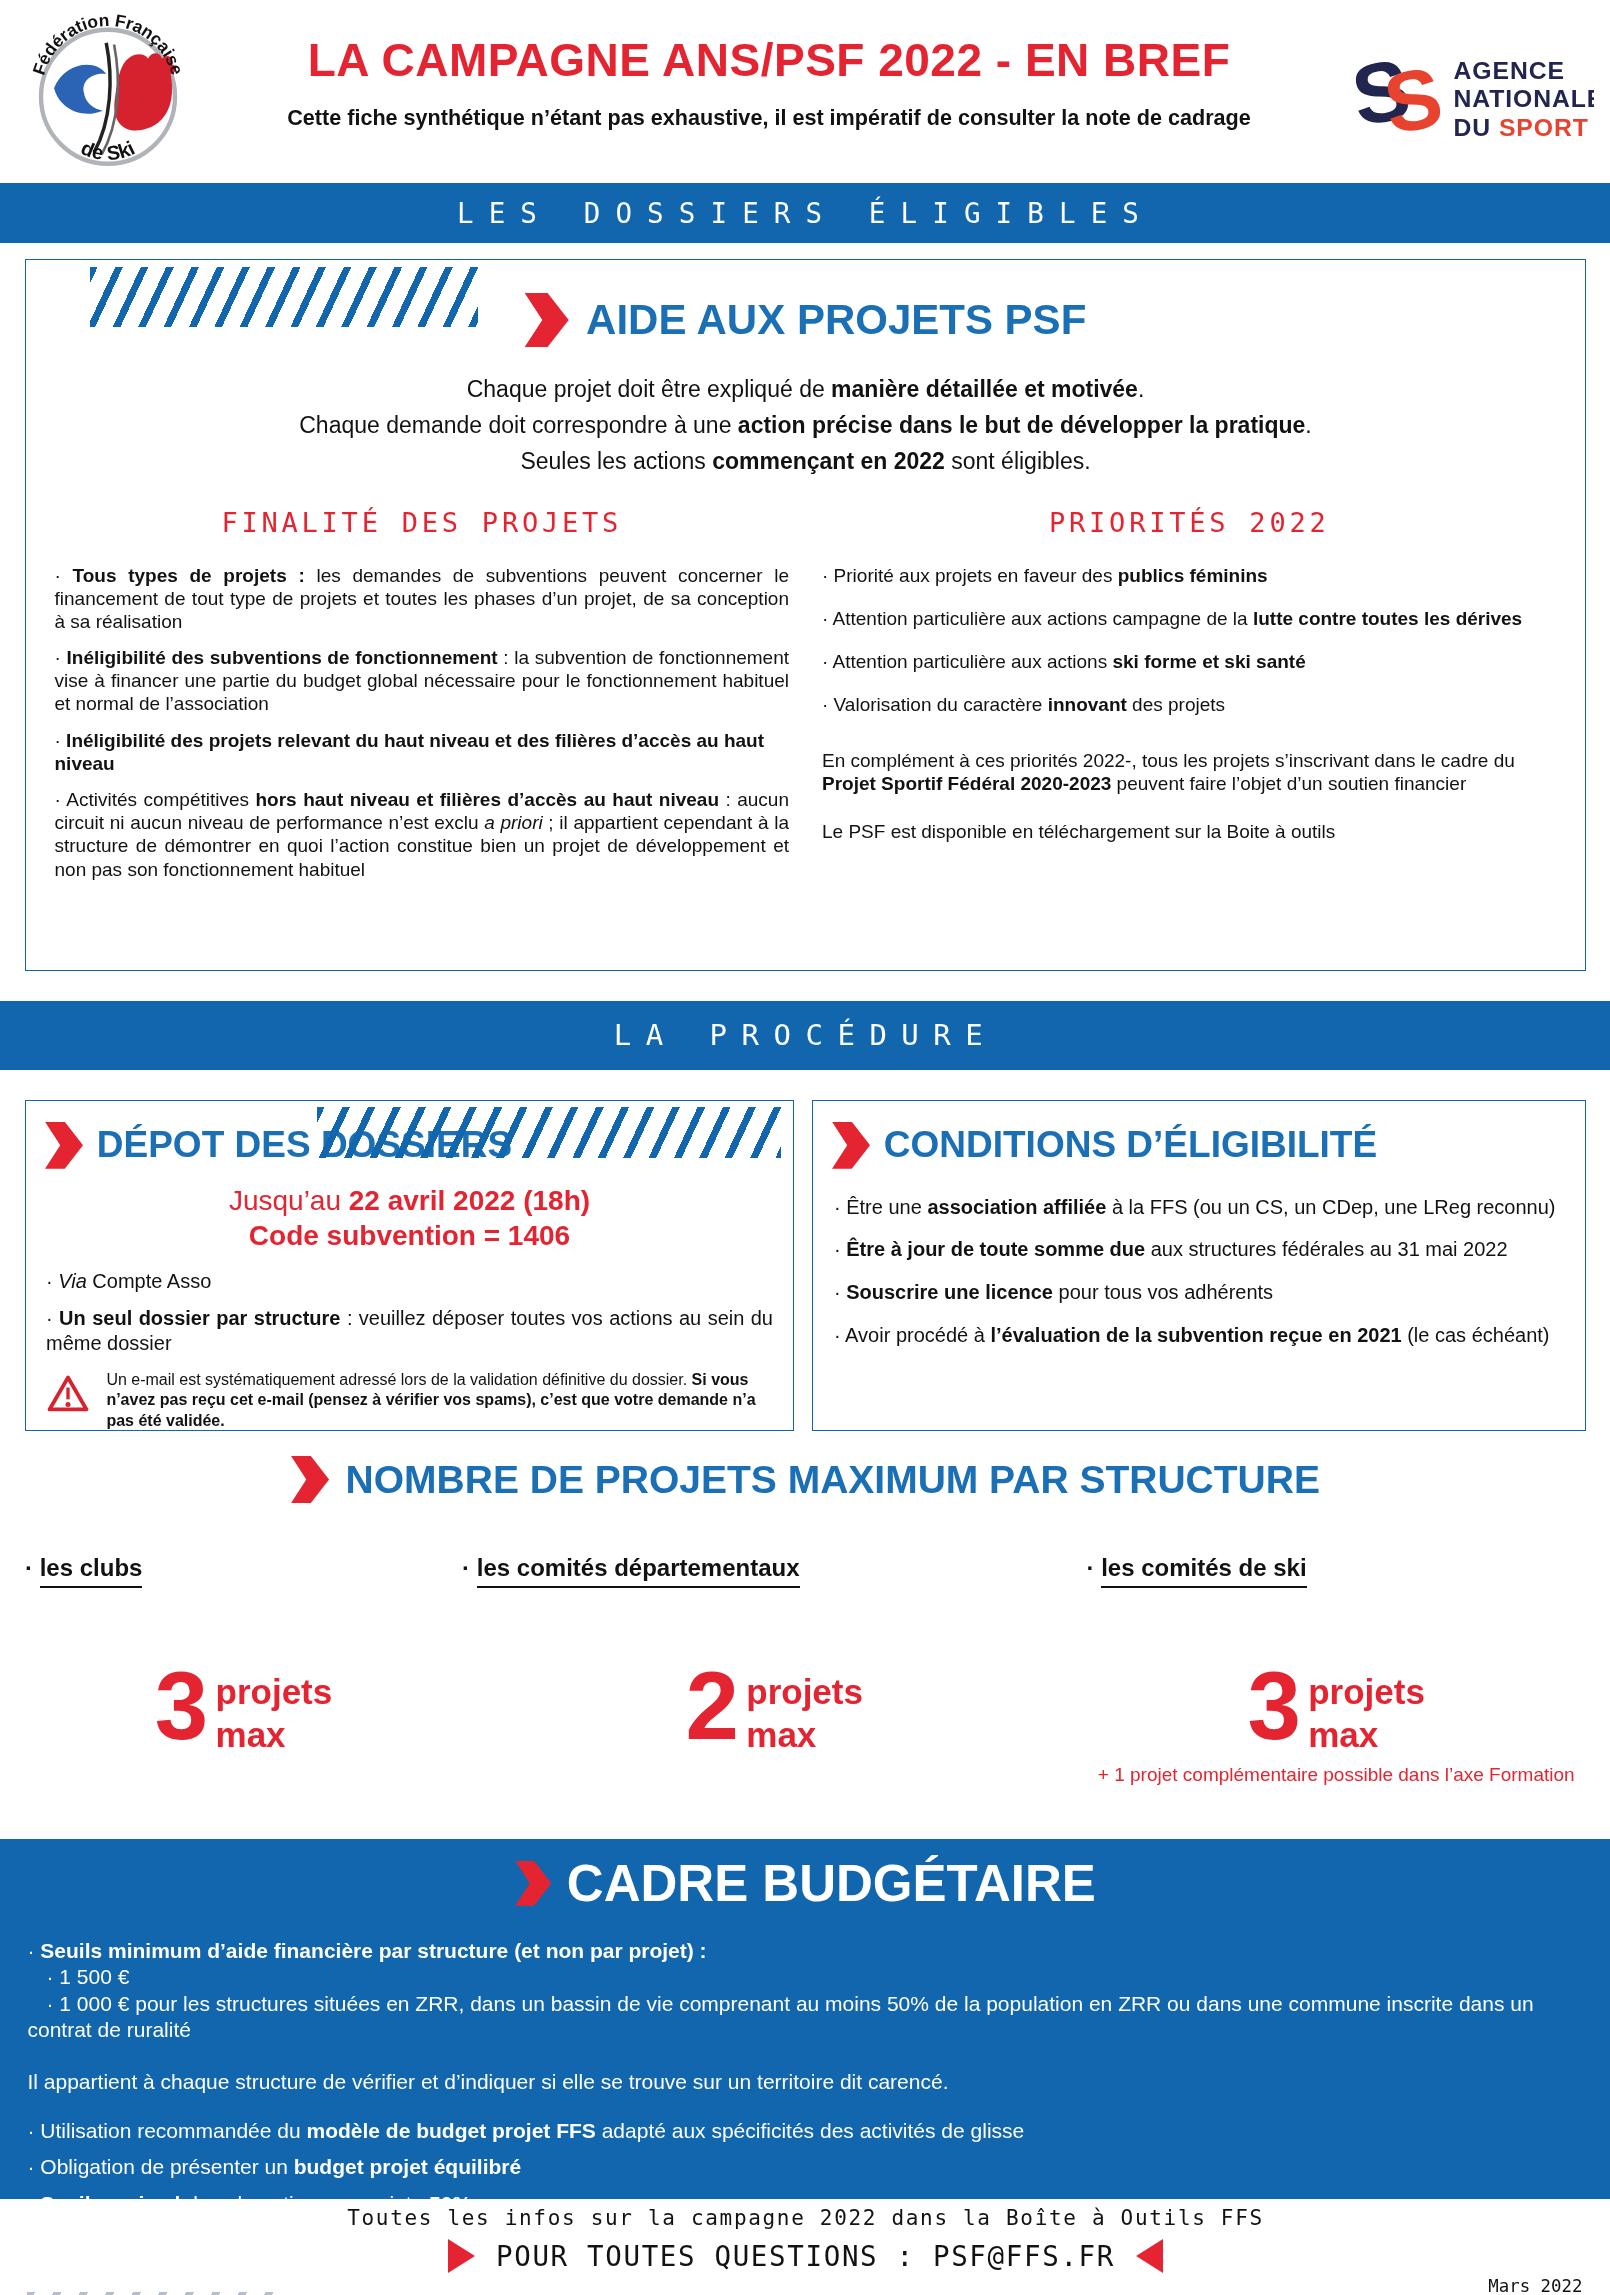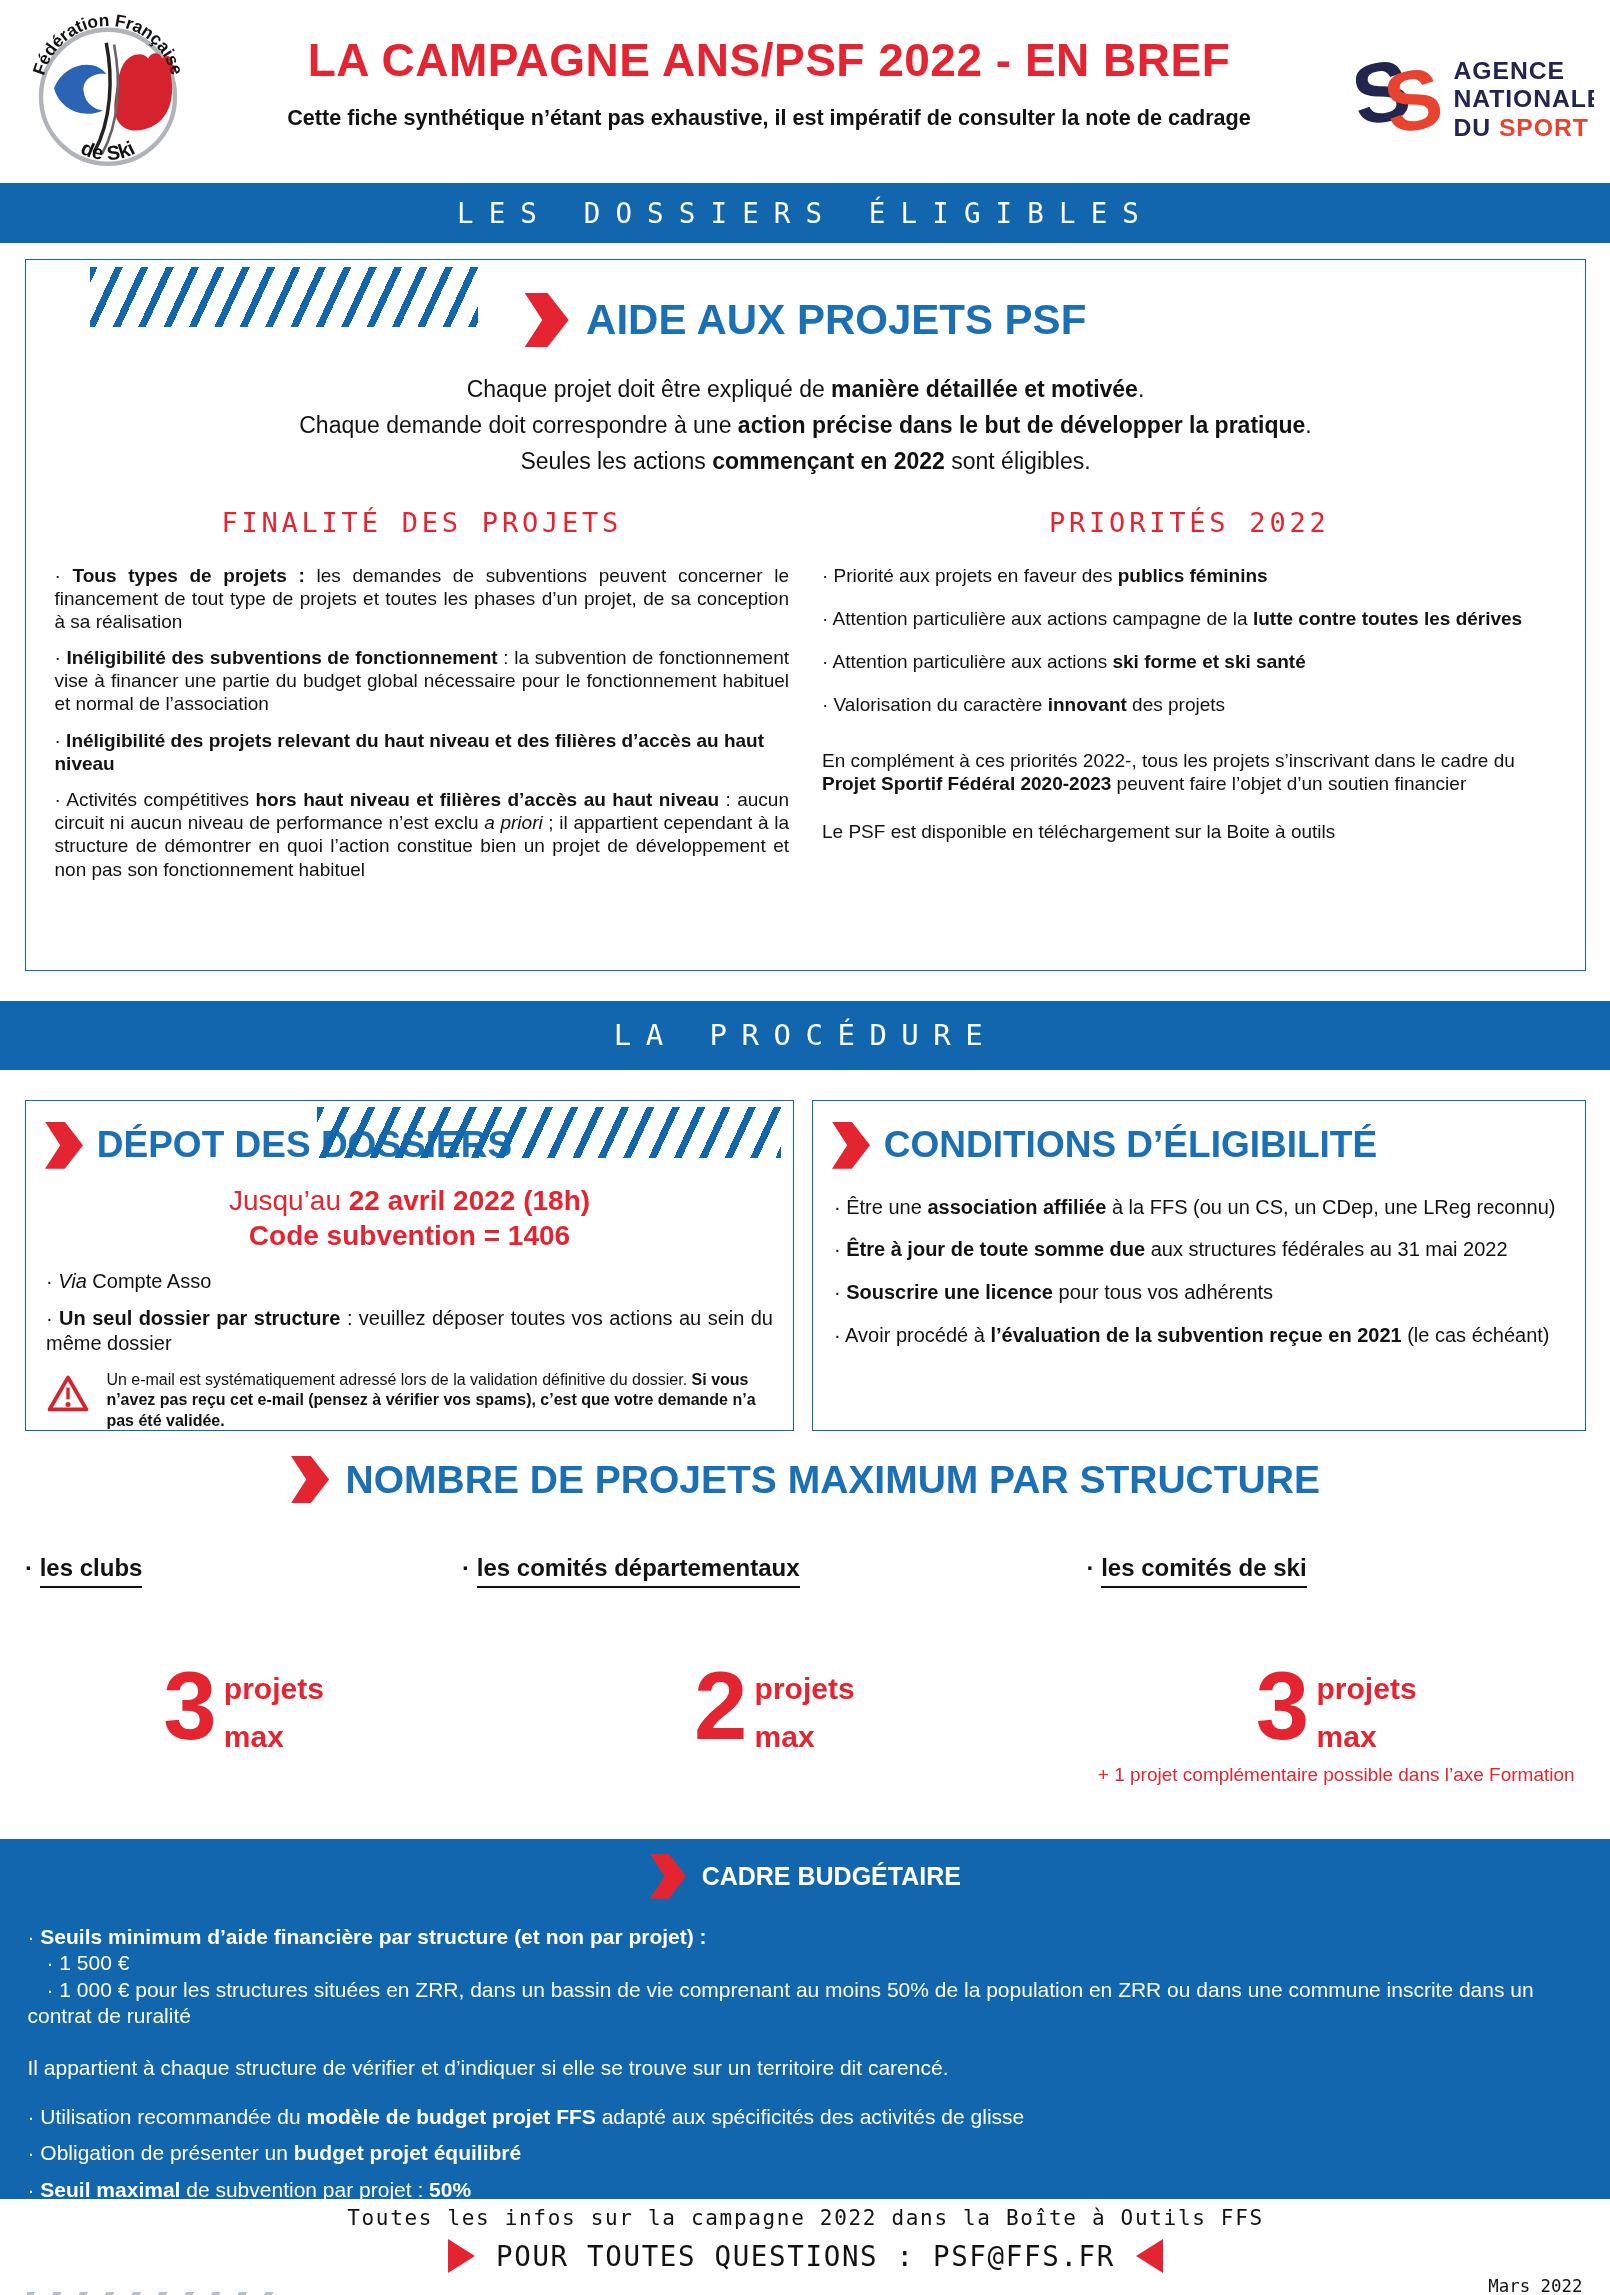--- a/index.html
+++ b/index.html
@@ -81,28 +81,28 @@
   .lab-col{text-align:left;font-size:24px;font-weight:700}
   .lab-col.c1{width:28%}.lab-col.c2{width:40%}.lab-col.c3{width:32%}
   .u{display:inline-block;border-bottom:2.3px solid #111;padding-bottom:3.7px}
   .lab-line{margin-bottom:7.3px}
   .nums-row{top:1660px}
   .num-col{display:flex;flex-direction:column;align-items:center}
   .num-col.c1{width:28%}.num-col.c2{width:40%}.num-col.c3{width:32%}
   .num-group{display:flex;align-items:flex-start}
   .digit{font-size:96px;line-height:.95;font-weight:700;color:var(--red)}
   .units{display:flex;flex-direction:column;margin-left:7.3px;padding-top:13.8px;height:92px;justify-content:space-between}
-  .unit{font-size:30px;font-weight:700;color:var(--red);line-height:1}
+  .unit{font-size:35px;font-weight:700;color:var(--red);line-height:1}
   .note{margin-top:12px;color:var(--red);font-size:19px;text-align:center;white-space:nowrap}
 
   
   .budget{left:0;right:0;top:1839px;height:360px;background:var(--blue);color:#fff}
   .bud-title-row{display:flex;justify-content:center;align-items:center;gap:15.6px;padding-top:14.7px}
   .arrow-sm{width:36px;height:45px;flex:none}
-  .bud-title{font-size:25px;font-weight:700;color:#fff}
+  .bud-title{font-size:51px;font-weight:700;color:#fff}
   .bud-body{margin:25px 27.5px 0;font-size:21px;line-height:1.26}
   .ind{text-indent:19px}
   .bud-p1{margin-top:25px}
   .bud-b2{margin-top:23px}
   .bud-b3,.bud-b4{margin-top:10px}
 
   
   .f-info{top:2206px;left:0;right:0;text-align:center;font-size:21px;letter-spacing:.08em}
   .f-q{top:2239px;left:0;right:0;display:flex;justify-content:center;align-items:center;gap:21px}
   .f-q-text{font-size:27.5px;letter-spacing:.06em}

